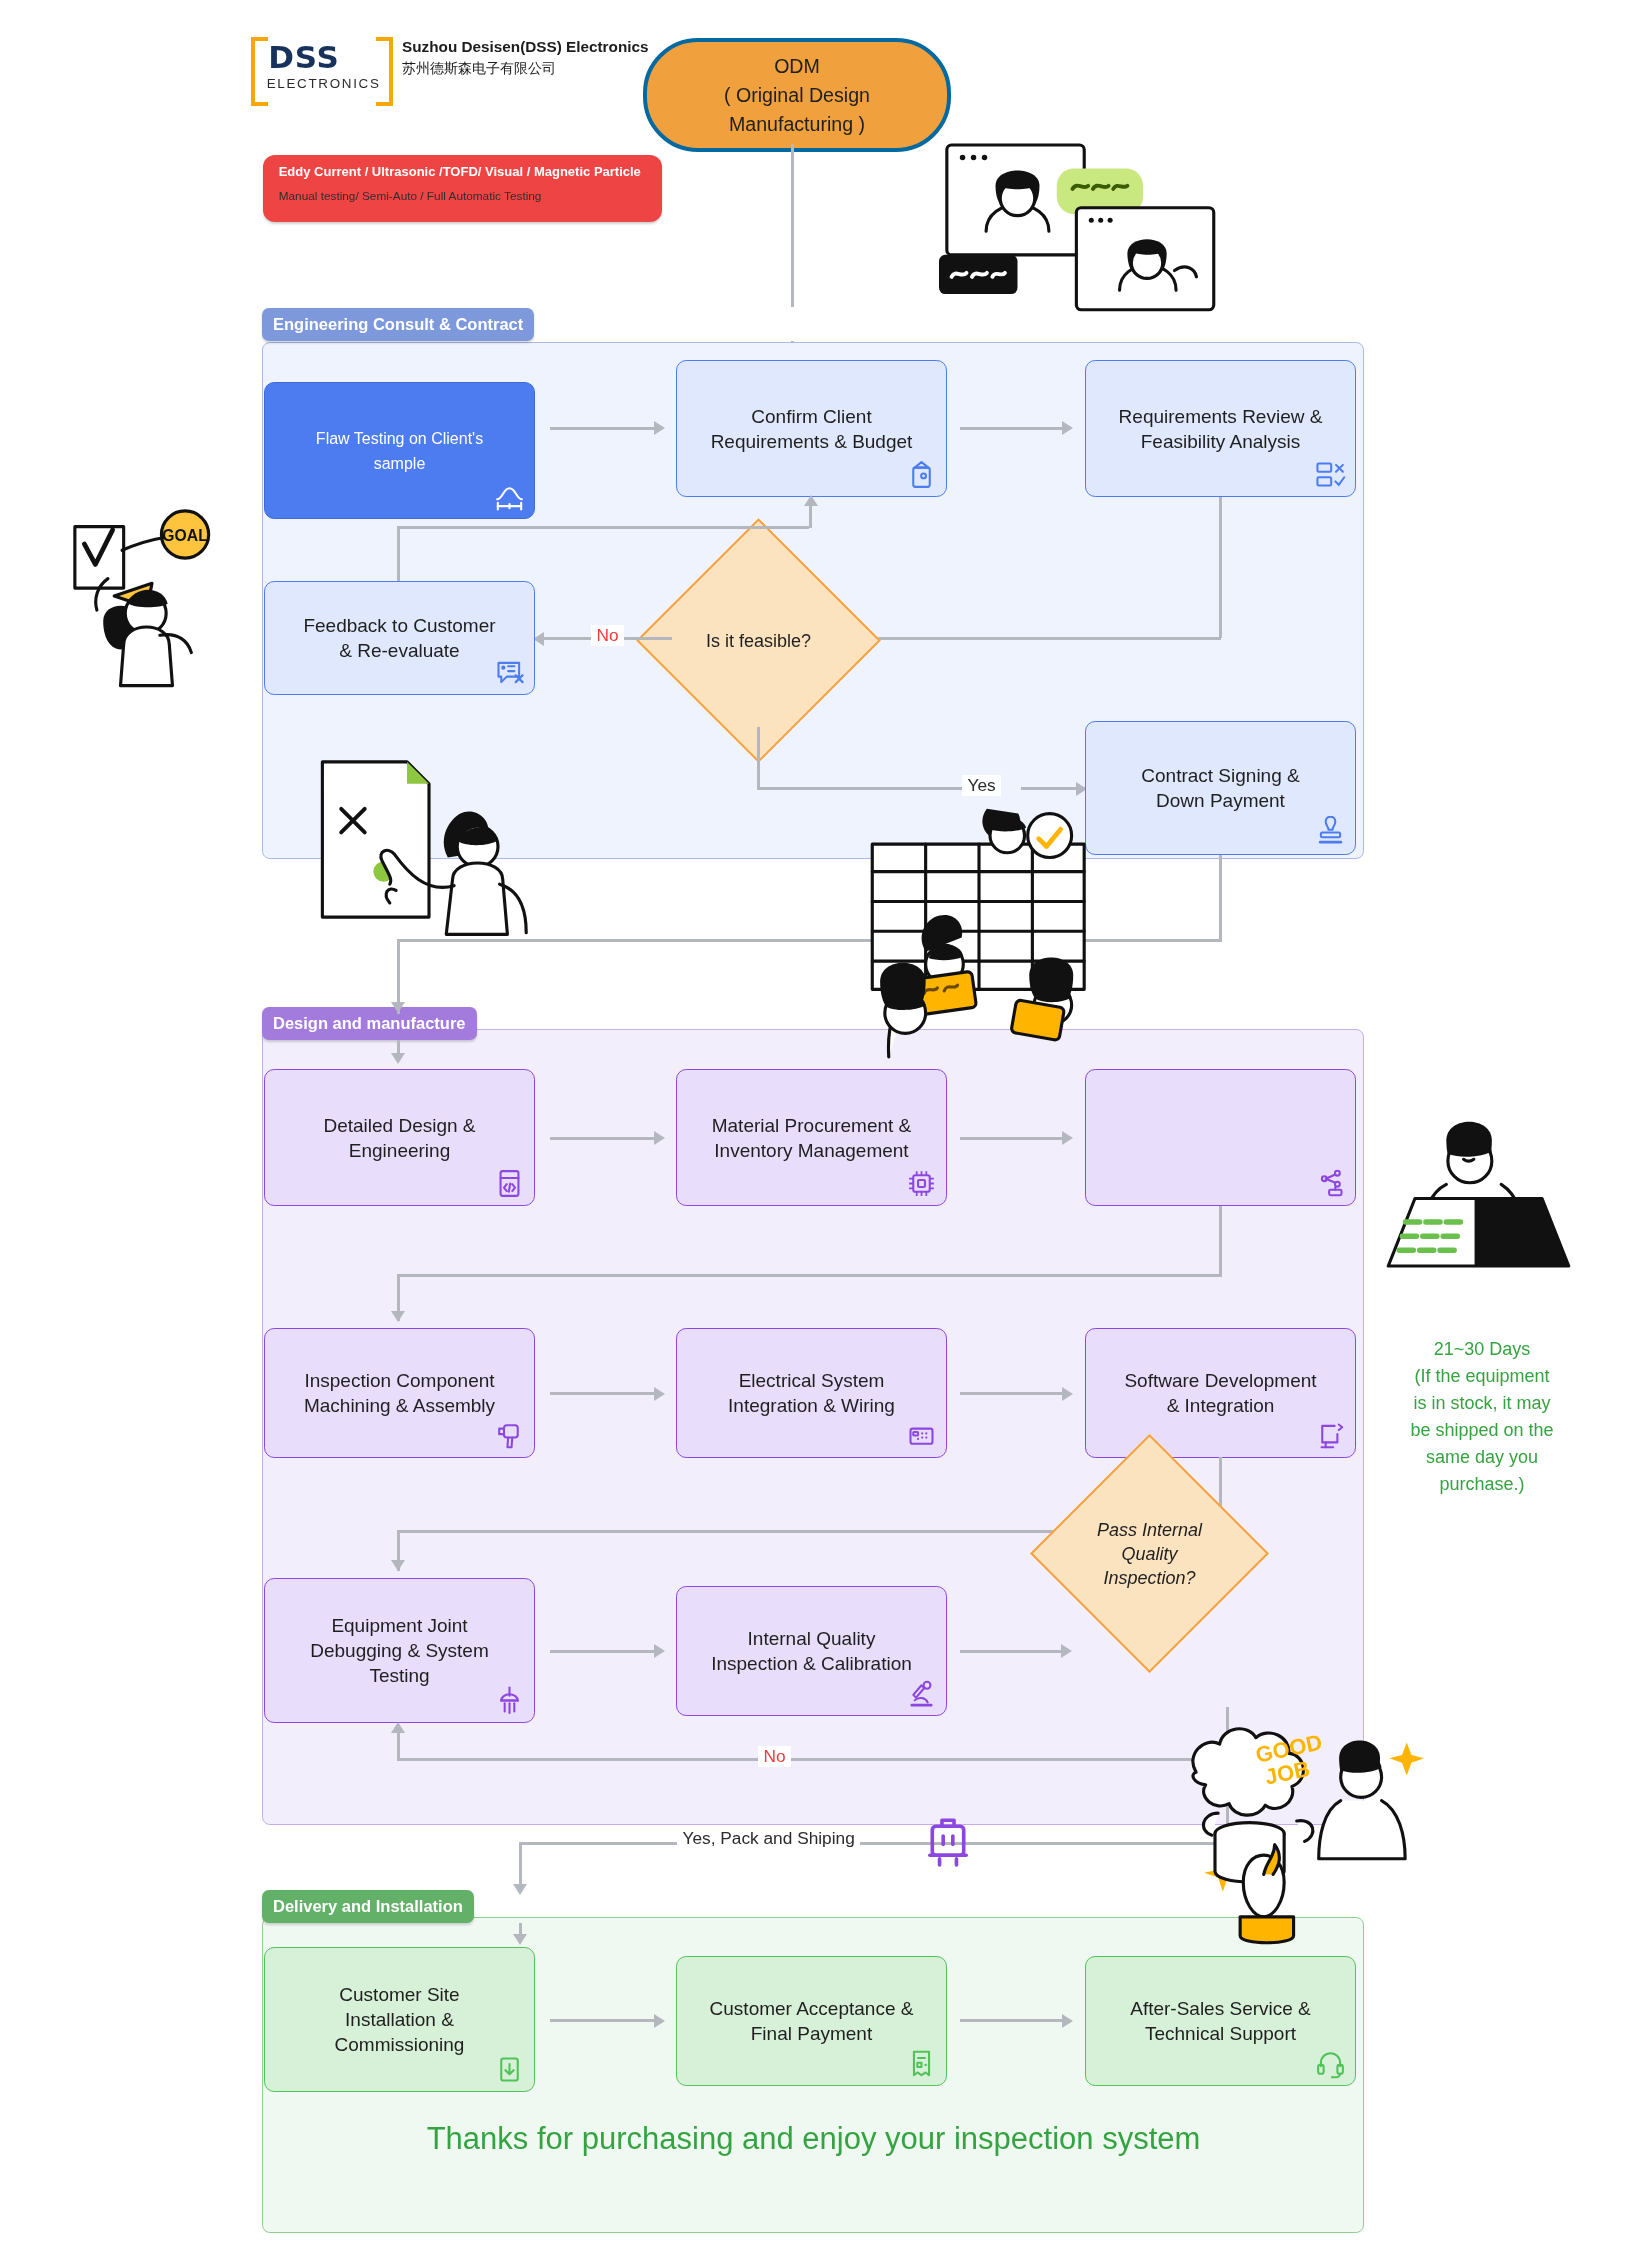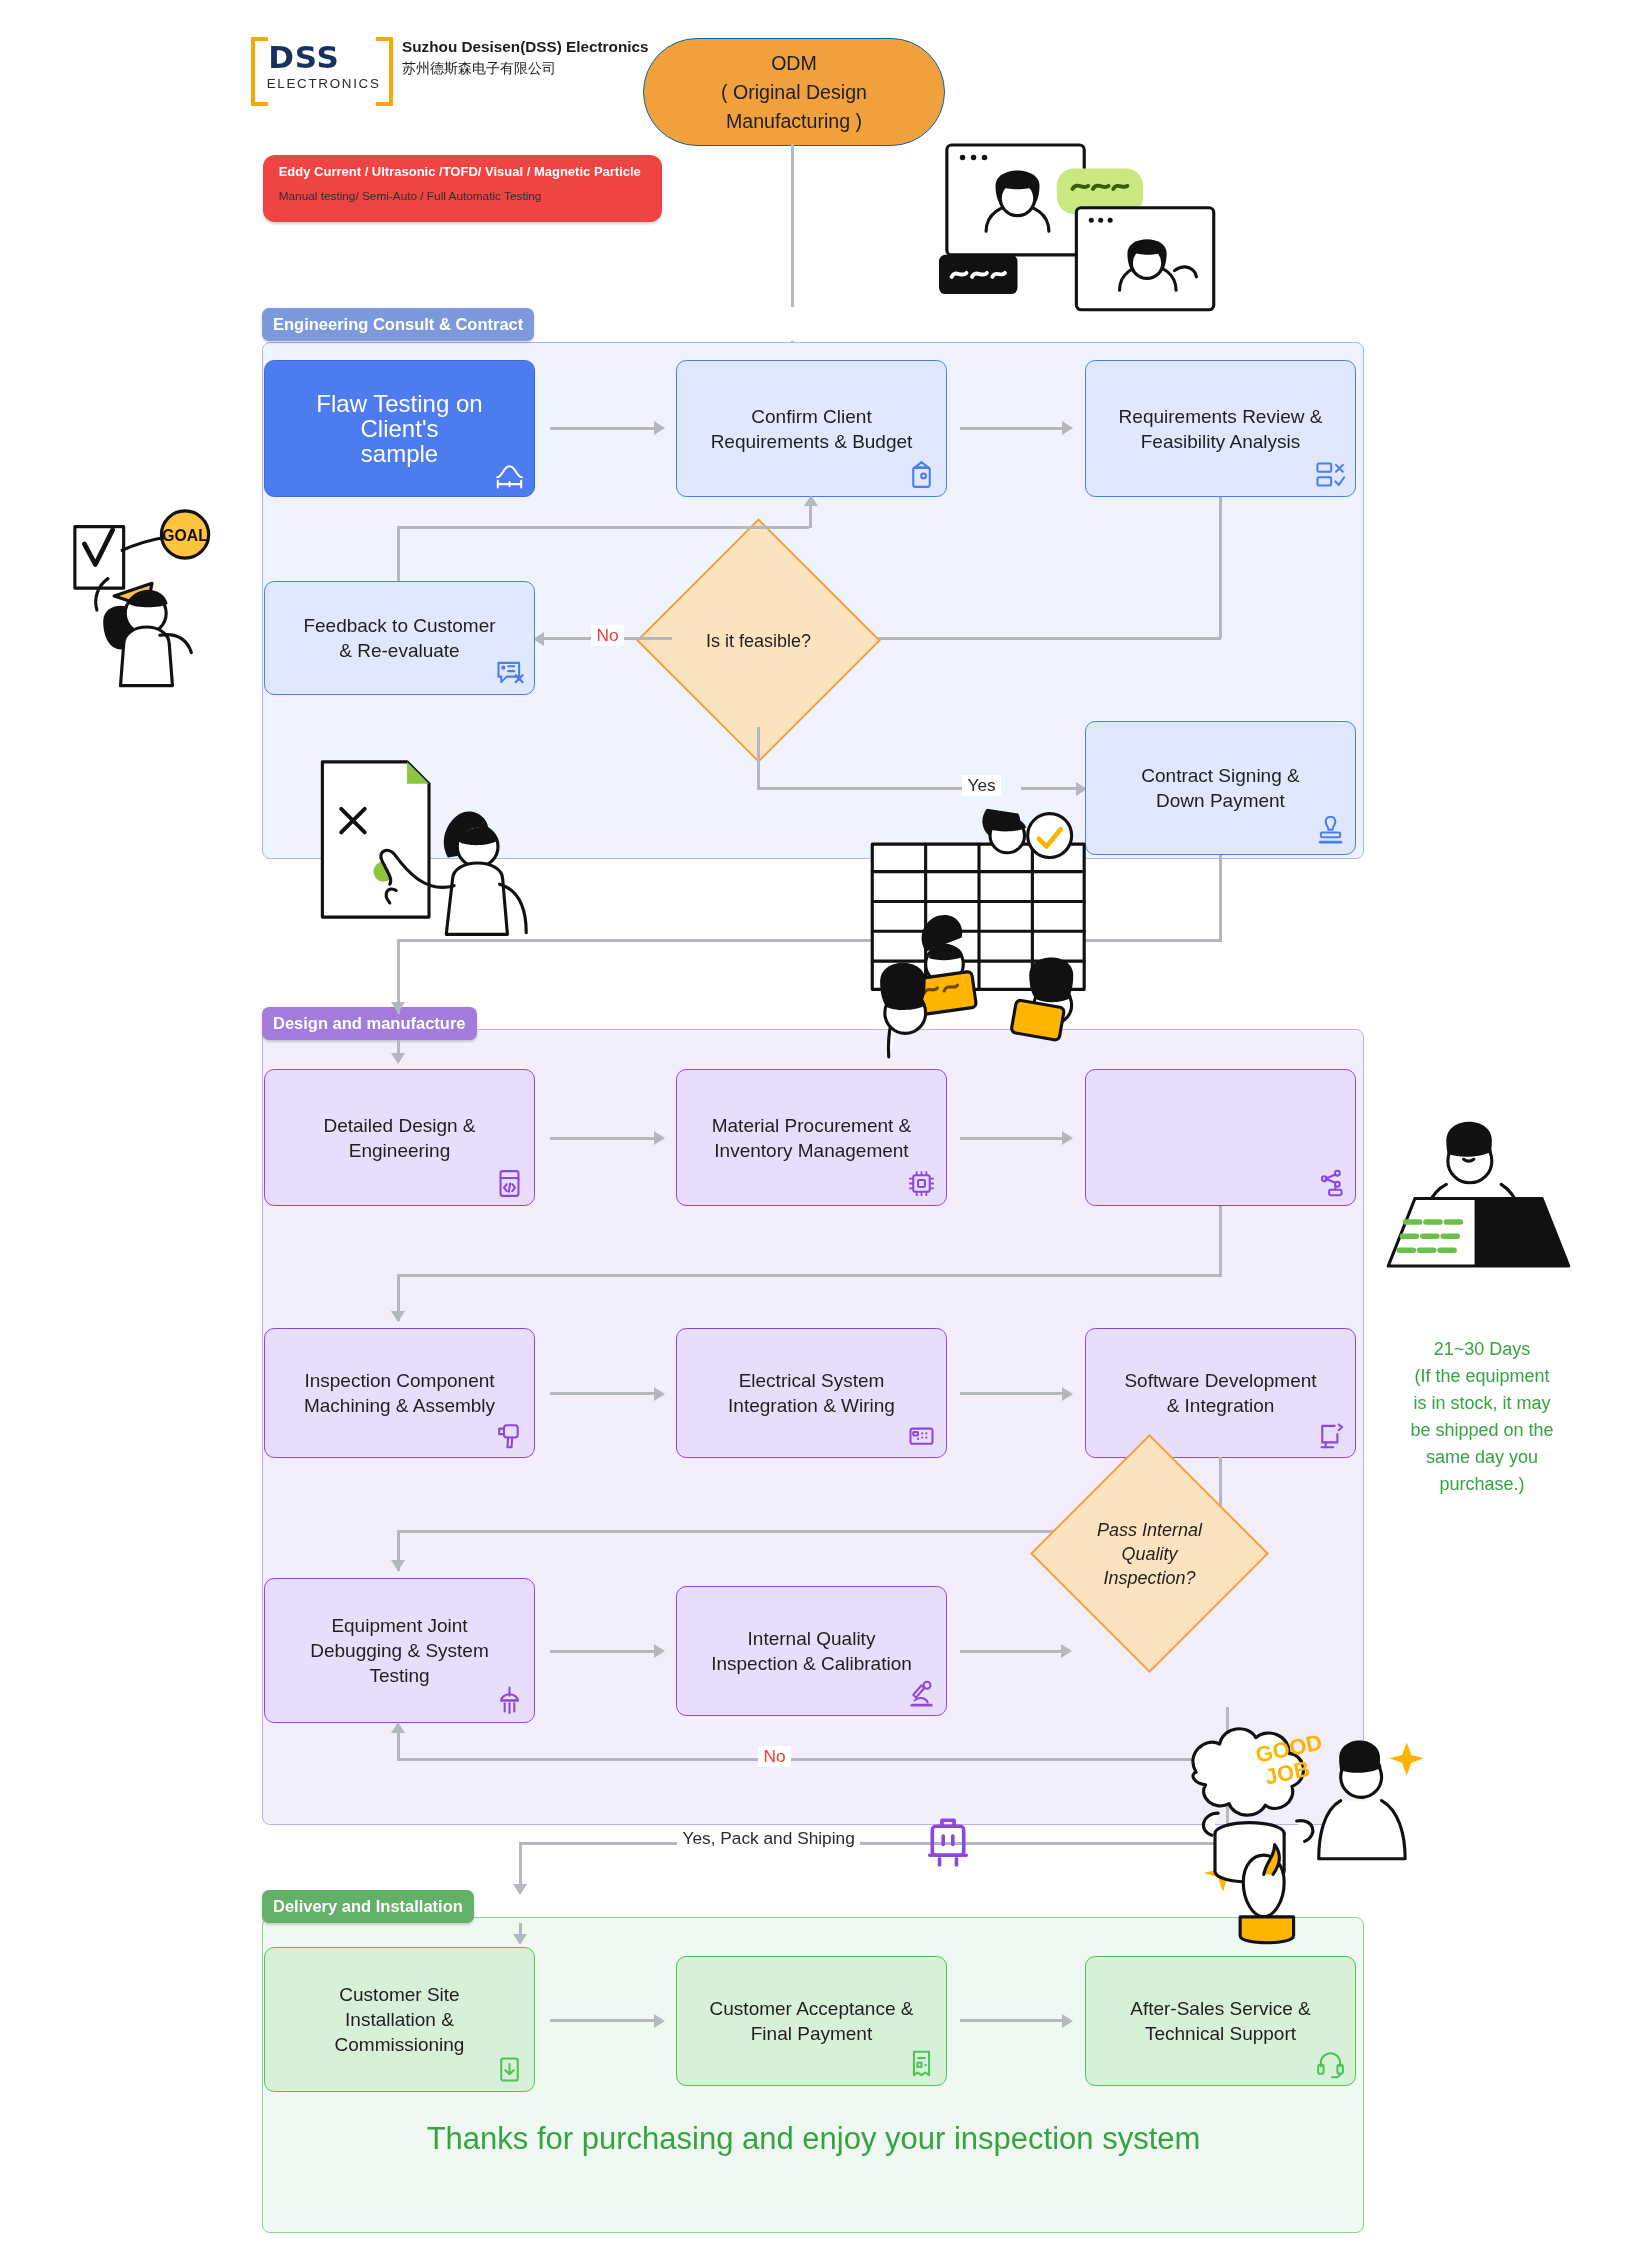--- a/index.html
+++ b/index.html
@@ -24,21 +24,21 @@
         font-family:"DejaVu Sans",sans-serif;}
 
   
   #nde-tag{left:263px;top:155px;width:399px;height:67px;background:#ef4444;
         border-radius:12px;box-shadow:0 1.6px 2.4px rgba(0,0,0,.18);}
   #nde-tag .l1{position:absolute;left:15.7px;top:9.4px;font-size:13px;font-weight:bold;color:#ffffff;}
   #nde-tag .l2{position:absolute;left:15.7px;top:34px;font-size:11.8px;color:#2f2f2f;}
 
   
   #odm{left:643px;top:38px;width:300px;height:106px;background:#F0A03C;
-       border:1px solid #0369a1;border-radius:55px;
+       border:4px solid #0369a1;border-radius:55px;
        display:flex;align-items:center;justify-content:center;text-align:center;
        font-size:19.6px;color:#1f1f1f;line-height:29px;}
 
   
   .panel{border-radius:7.9px;}
   #panel-eng{left:262px;top:342px;width:1100px;height:515px;background:#EEF3FE;border:0.9px solid #aab9e8;}
   #panel-des{left:262px;top:1029px;width:1100px;height:794px;background:#F3EEFB;border:0.9px solid #c5aeea;}
   #panel-del{left:262px;top:1917px;width:1100px;height:314px;background:#F0F9F1;border:0.9px solid #8ed08e;}
 
   
@@ -46,21 +46,21 @@
         padding:0 11px;color:#fff;font-weight:bold;font-size:16.5px;
         box-shadow:0 1.6px 2.4px rgba(0,0,0,.17);}
   #pill-eng{left:262px;top:308px;background:#7D99DB;}
   #pill-des{left:262px;top:1007px;background:#A37BDC;}
   #pill-del{left:262px;top:1890px;background:#63B168;}
 
   
   .node{border-radius:10.2px;display:flex;align-items:center;justify-content:center;
         text-align:center;line-height:25px;position:absolute;box-sizing:border-box;}
   .node .txt{padding:0 11px;}
-  .blue-solid{background:#4C7CF0;border:1.4px solid #3e6ad6;color:#ffffff;font-size:24px;}
+  .blue-solid{background:#4C7CF0;border:1.4px solid #3e6ad6;color:#ffffff;font-size:16px;margin-top:22px;}
   .blue-light{background:#DFE8FC;border:1.7px solid #4C7CF0;color:#1f1f1f;font-size:19px;}
   .purple{background:#E8DDFA;border:1.7px solid #8B47E0;color:#1f1f1f;font-size:19px;}
   .green{background:#D7F0D8;border:1.7px solid #4FC357;color:#1f1f1f;font-size:19px;}
 
   
   .nicon{position:absolute;right:7.9px;bottom:4.7px;width:33px;height:33px;}
   .nicon svg{width:100%;height:100%;display:block;}
 
   
   .diamond{position:absolute;}

